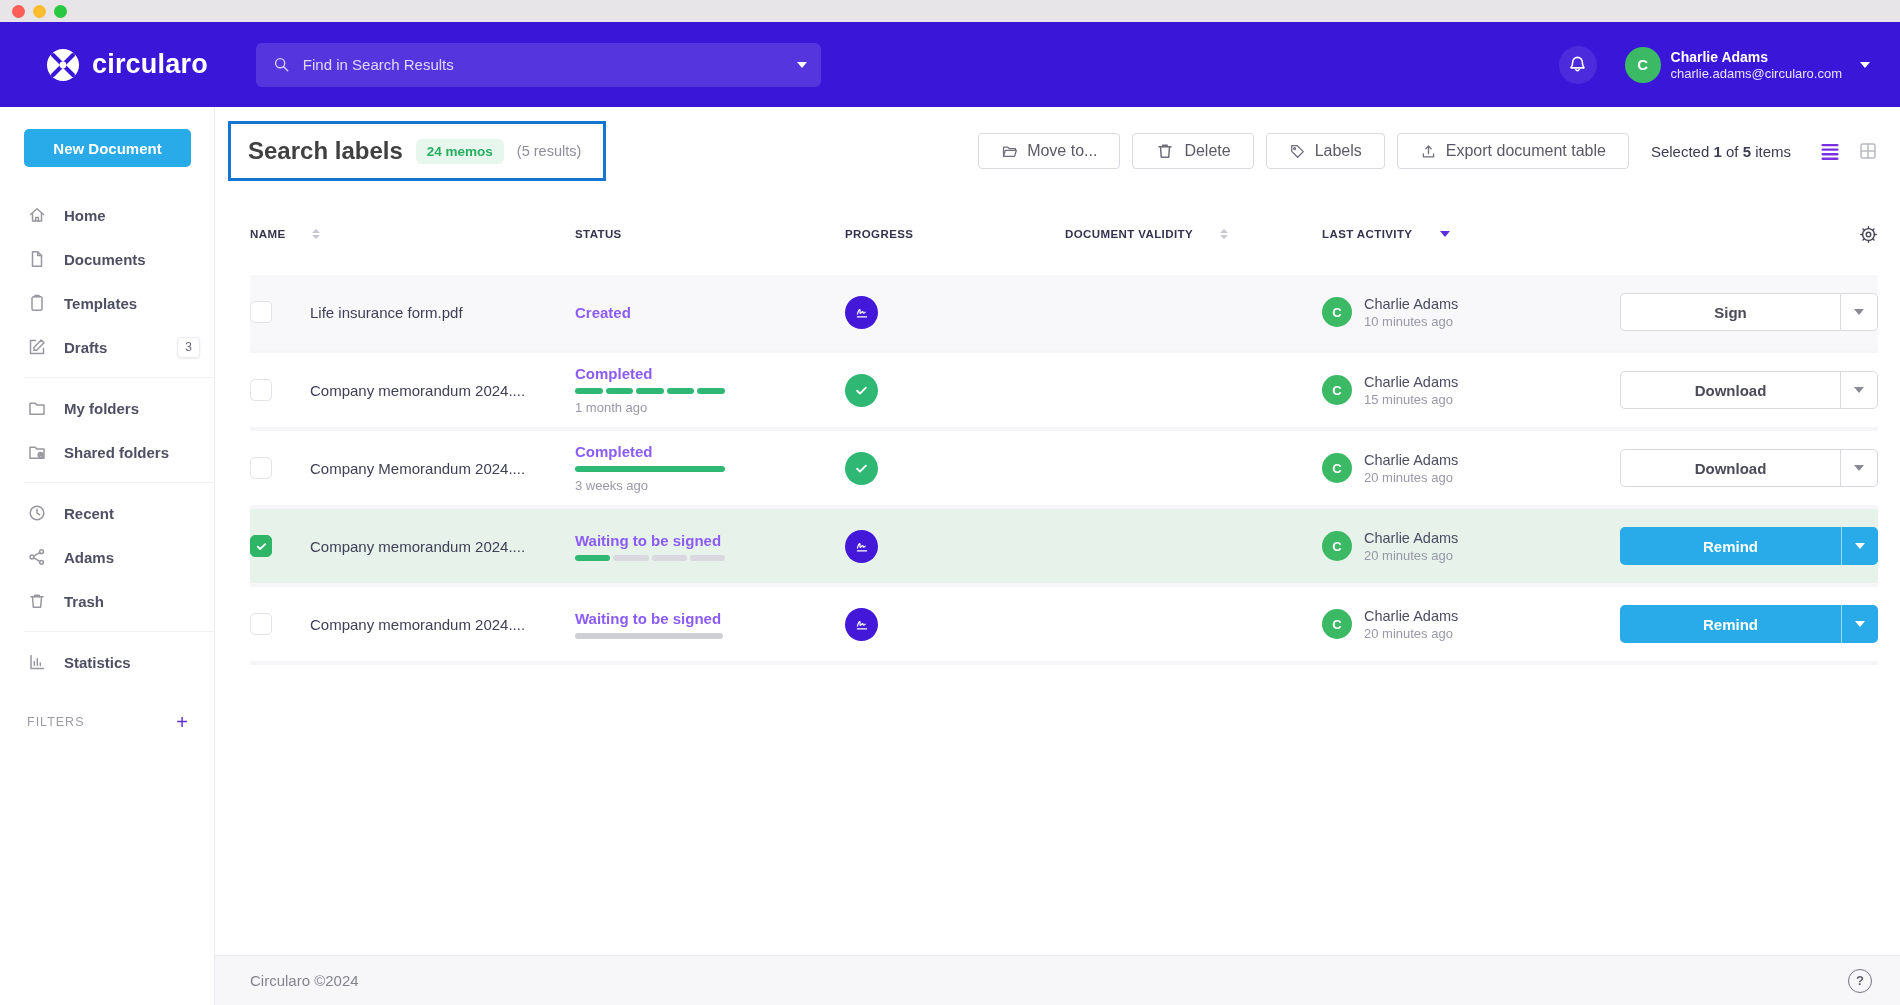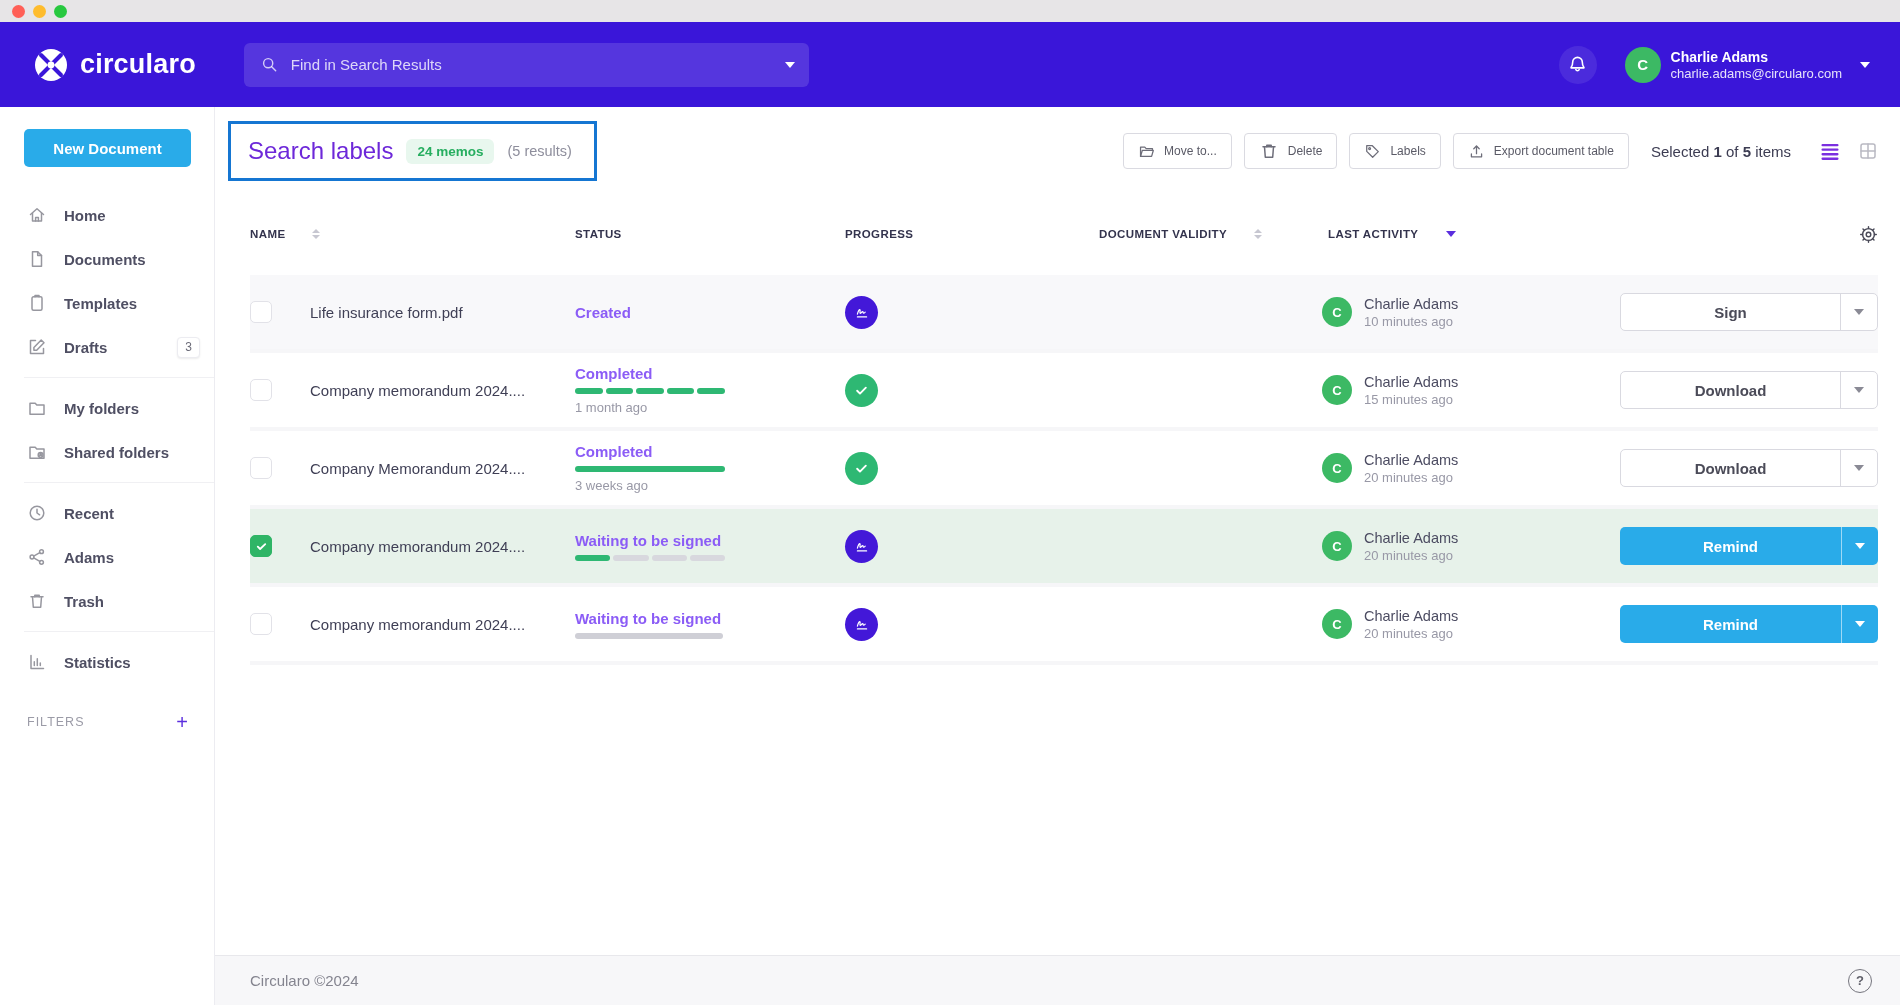--- a/index.html
+++ b/index.html
@@ -5,21 +5,21 @@
   * { margin:0; padding:0; box-sizing:border-box; }
   html,body { width:1900px; height:1005px; overflow:hidden; background:#fff;
     font-family:"Liberation Sans","DejaVu Sans",sans-serif; }
 
   
   .titlebar { height:22px; background:#e7e5e7; display:flex; align-items:center; padding-left:12px; gap:8px; }
   .tl-dot { width:13px; height:13px; border-radius:50%; }
   .tl-red { background:#ff5f57; } .tl-yellow { background:#febc2e; } .tl-green { background:#28c840; }
 
   
-  .appheader { height:85px; background:var(--purple,#3a16d9); display:flex; align-items:center; padding:0 30px 0 32px; }
+  .appheader { height:85px; background:var(--purple,#3a16d9); display:flex; align-items:center; padding:0 30px 0 44px; }
   .brand { display:flex; align-items:center; gap:10px; color:#fff; }
   .brand-name { font-size:27px; font-weight:bold; letter-spacing:.2px; }
   .searchbar { margin-left:48px; width:565px; height:44px; border-radius:6px; background:rgba(255,255,255,.14);
     display:flex; align-items:center; padding:0 14px 0 16px; gap:12px; }
   .searchbar svg { stroke:rgba(255,255,255,.75); }
   .searchbar input { flex:1; background:transparent; border:none; outline:none; color:#fff; font-size:15px;
     font-family:inherit; }
   .searchbar input::placeholder { color:rgba(255,255,255,.8); }
   .caret-down { width:0; height:0; border-left:5px solid transparent; border-right:5px solid transparent; border-top:6px solid #fff; }
   .hdr-right { margin-left:auto; display:flex; align-items:center; gap:28px; }
@@ -46,39 +46,39 @@
     box-shadow:0 1px 2px rgba(0,0,0,.08); font-size:12px; color:#6b6b78; display:flex; align-items:center; justify-content:center; padding:0 5px; }
   .sb-divider { border-top:1px solid #f0f0f3; margin:8px 0 8px 24px; }
   .filters-row { margin-top:28px; padding:0 26px 0 27px; display:flex; align-items:center; justify-content:space-between; }
   .filters-label { font-size:12.5px; letter-spacing:1px; color:#9b9ba7; }
   .filters-add { color:#5b2ede; font-size:20px; font-weight:400; cursor:pointer; line-height:1; }
 
   
   .main { flex:1; display:flex; flex-direction:column; background:#fff; min-width:0; }
   .header-row { display:flex; align-items:center; padding:14px 22px 0 13px; }
   .title-box { border:3px solid var(--annotation,#1576d2); padding:13px 22px 13px 17px; display:inline-flex; align-items:center; gap:13px; }
-  .page-title { font-size:24px; font-weight:normal; color:#6d28d9; }
+  .page-title { font-size:24px; font-weight:bold; color:#404040; }
   .title-badge { background:var(--badgebg,#e8f7ee); color:var(--badgetext,#27ae60); font-size:13.5px; font-weight:bold;
     padding:5px 11px; border-radius:6px;text-align:center; }
   .title-results { font-size:14.5px; color:#8e8e9c; }
   .toolbar { margin-left:auto; display:flex; align-items:center; gap:12px; }
-  .tbtn { height:36px; background:#fff; border:1px solid #dadae1; border-radius:4px; padding:0 14px; display:flex;
-    align-items:center; gap:9px; font-size:12px; color:#5a5a66; font-family:inherit; cursor:pointer; }
+  .tbtn { height:36px; background:#fff; border:1px solid #dadae1; border-radius:4px; padding:0 22px; display:flex;
+    align-items:center; gap:9px; font-size:16px; color:#5a5a66; font-family:inherit; cursor:pointer; }
   .tbtn svg { color:#6e6e7a; }
   .selected-text { margin-left:10px; font-size:15px; color:#3c3c52; white-space:nowrap; }
   .view-icons { display:flex; align-items:center; gap:17px; margin-left:16px; }
   .view-list { color:#7b2fe0; display:flex; cursor:pointer; }
   .view-grid { color:#b9b9c2; display:flex; cursor:pointer; }
 
   
   .table-area { flex:1; padding:38px 22px 0 35px; }
   .thead { display:flex; align-items:center; height:30px; margin-bottom:26px; }
   .th { font-size:11.5px; font-weight:bold; letter-spacing:.4px; color:#33334d; display:flex; align-items:center;gap:20px; }
   .th-name  { width:325px; } .th-status{ width:270px; } .th-progress{ width:220px; }
-  .th-validity{ width:229px;margin-left:34px; } .th-activity{ flex:1; } .th-settings{ width:258px; justify-content:flex-end; }
+  .th-validity{ width:257px; } .th-activity{ flex:1; } .th-settings{ width:258px; justify-content:flex-end; }
   .sort { display:inline-flex; flex-direction:column; gap:2px; margin-left:7px; }
   .sort i { width:0; height:0; border-left:4px solid transparent; border-right:4px solid transparent; }
   .sort .up { border-bottom:4px solid #c7c7d1; }
   .sort .down { border-top:4px solid #c7c7d1; }
   .sort-active { margin-left:8px; width:0; height:0; border-left:5px solid transparent; border-right:5px solid transparent;
     border-top:6px solid #5b2ede; }
   .gear { color:#4a4a58; display:flex; cursor:pointer; }
 
   .row { display:flex; align-items:center; height:78px; border-bottom:4px solid #f6f6f8; background:#fff; }
   .row.shaded { background:#f8f8fa; }

